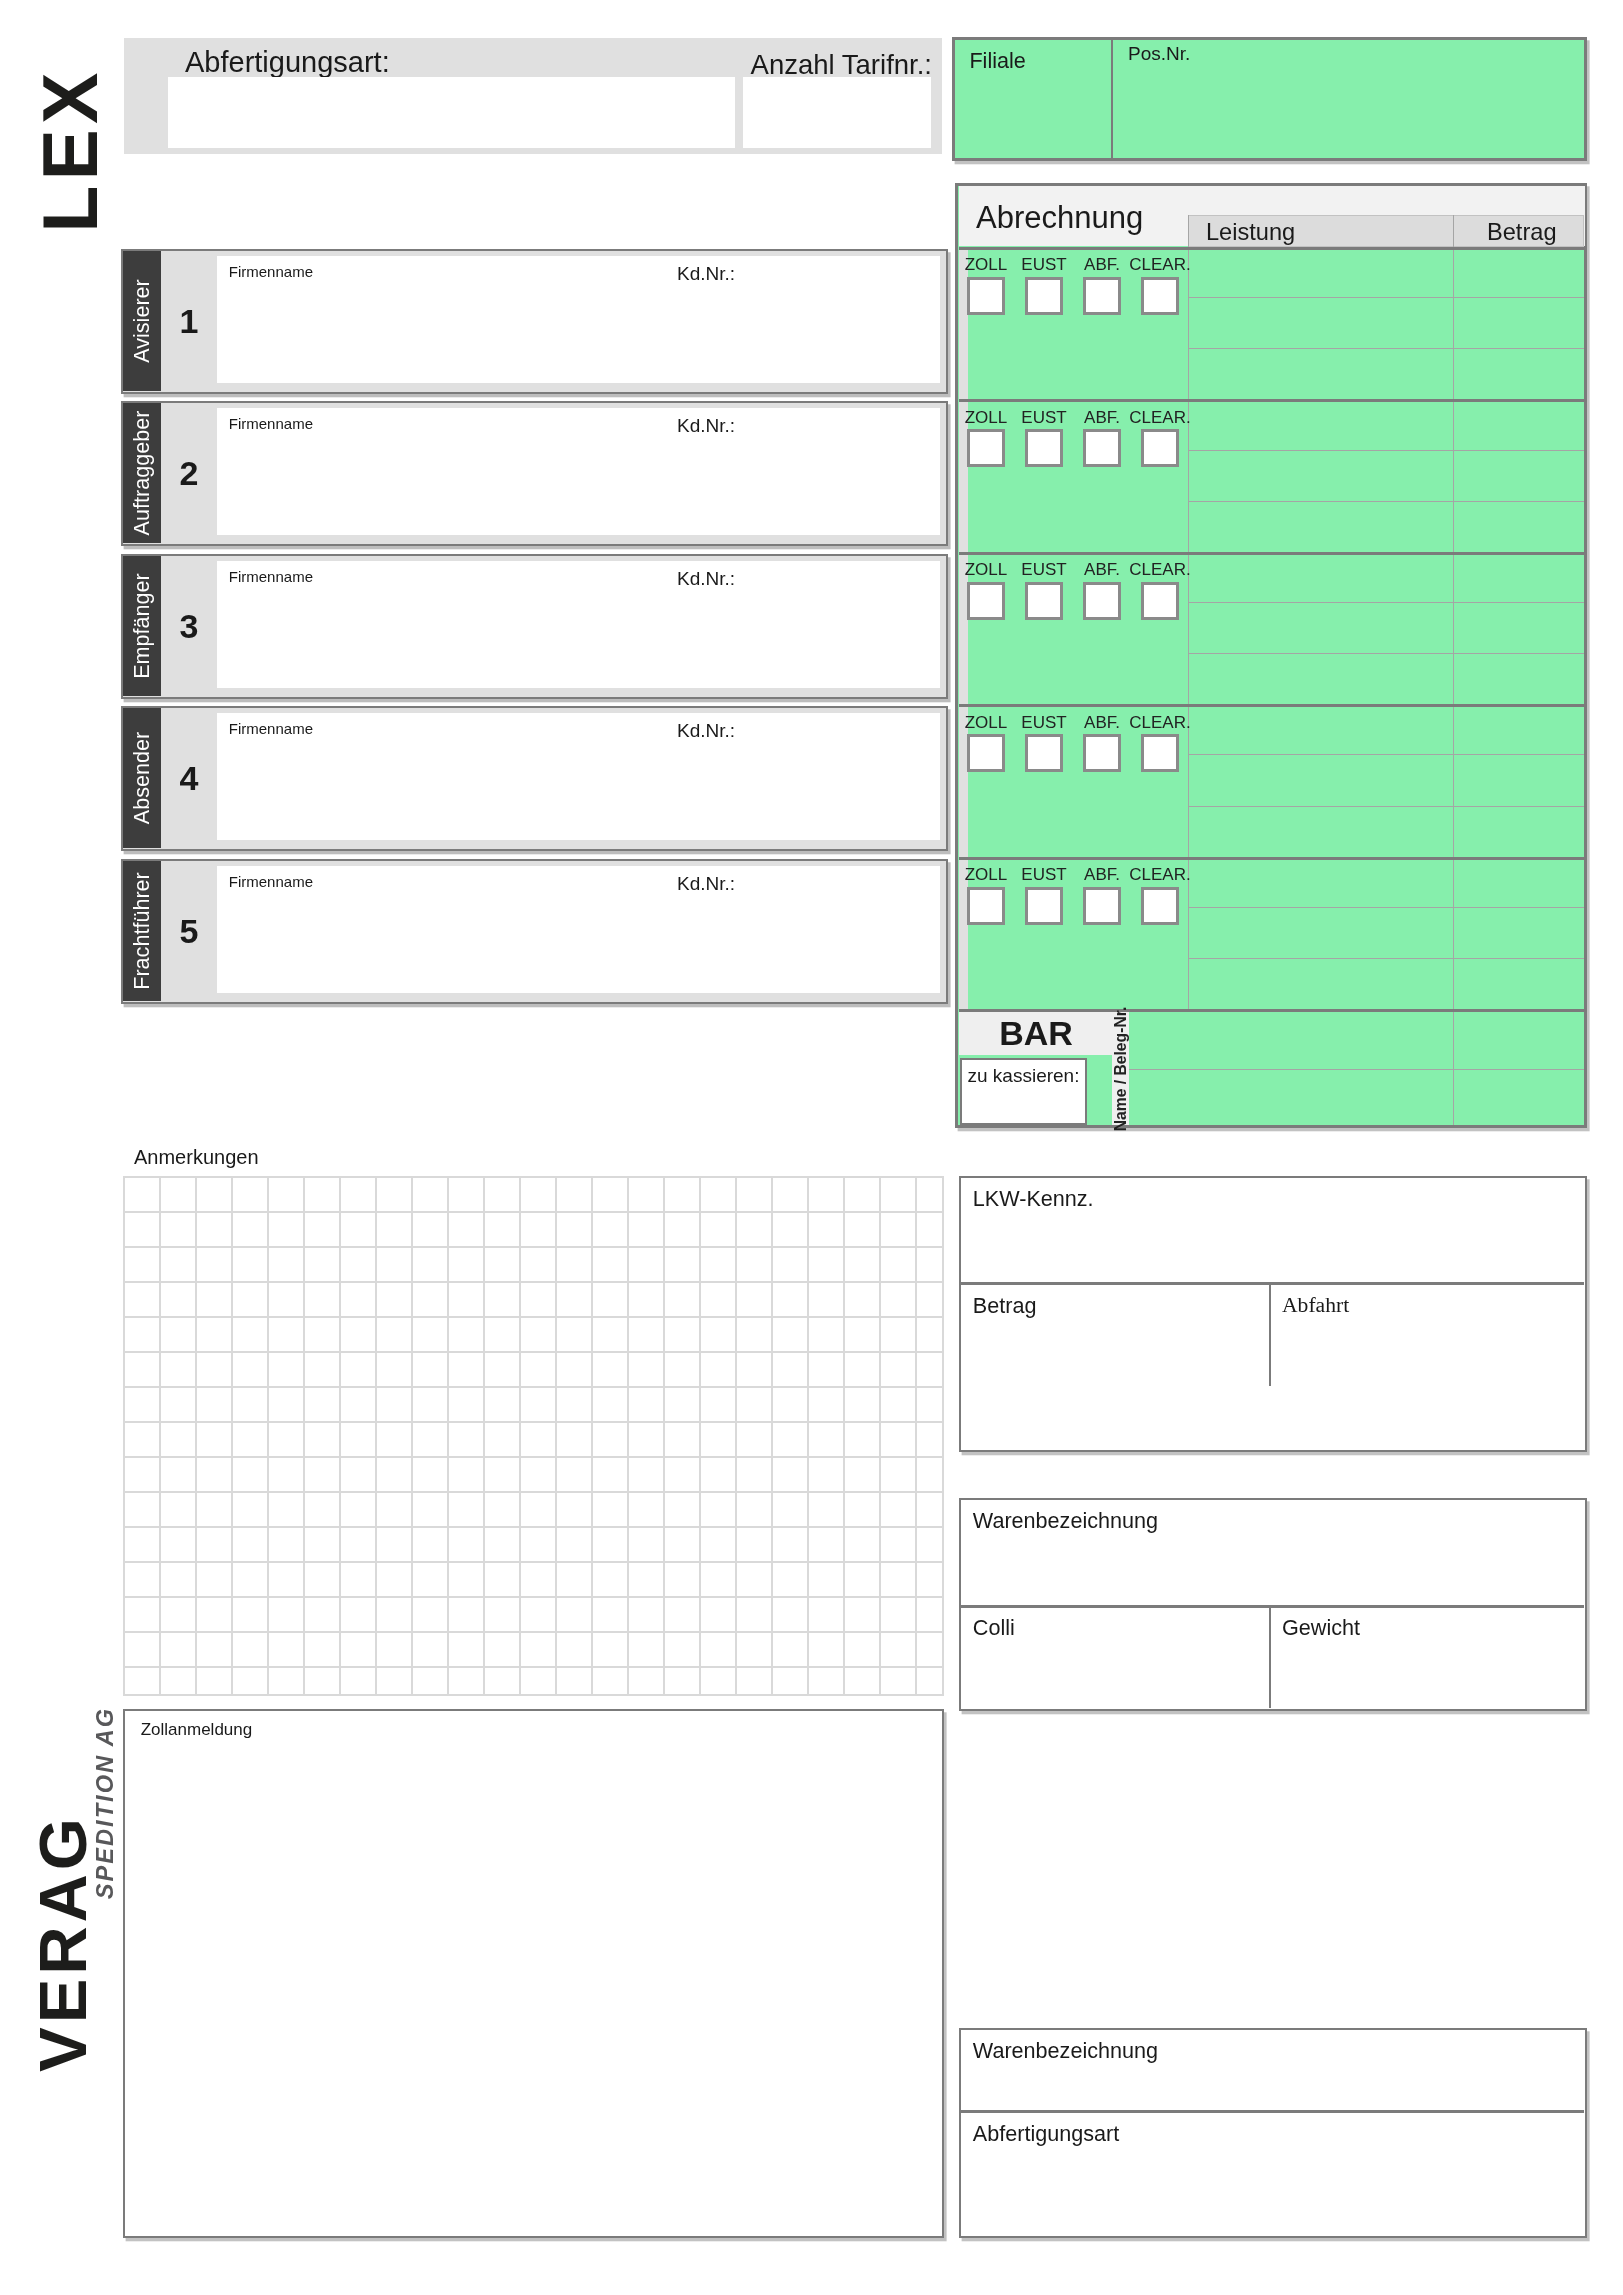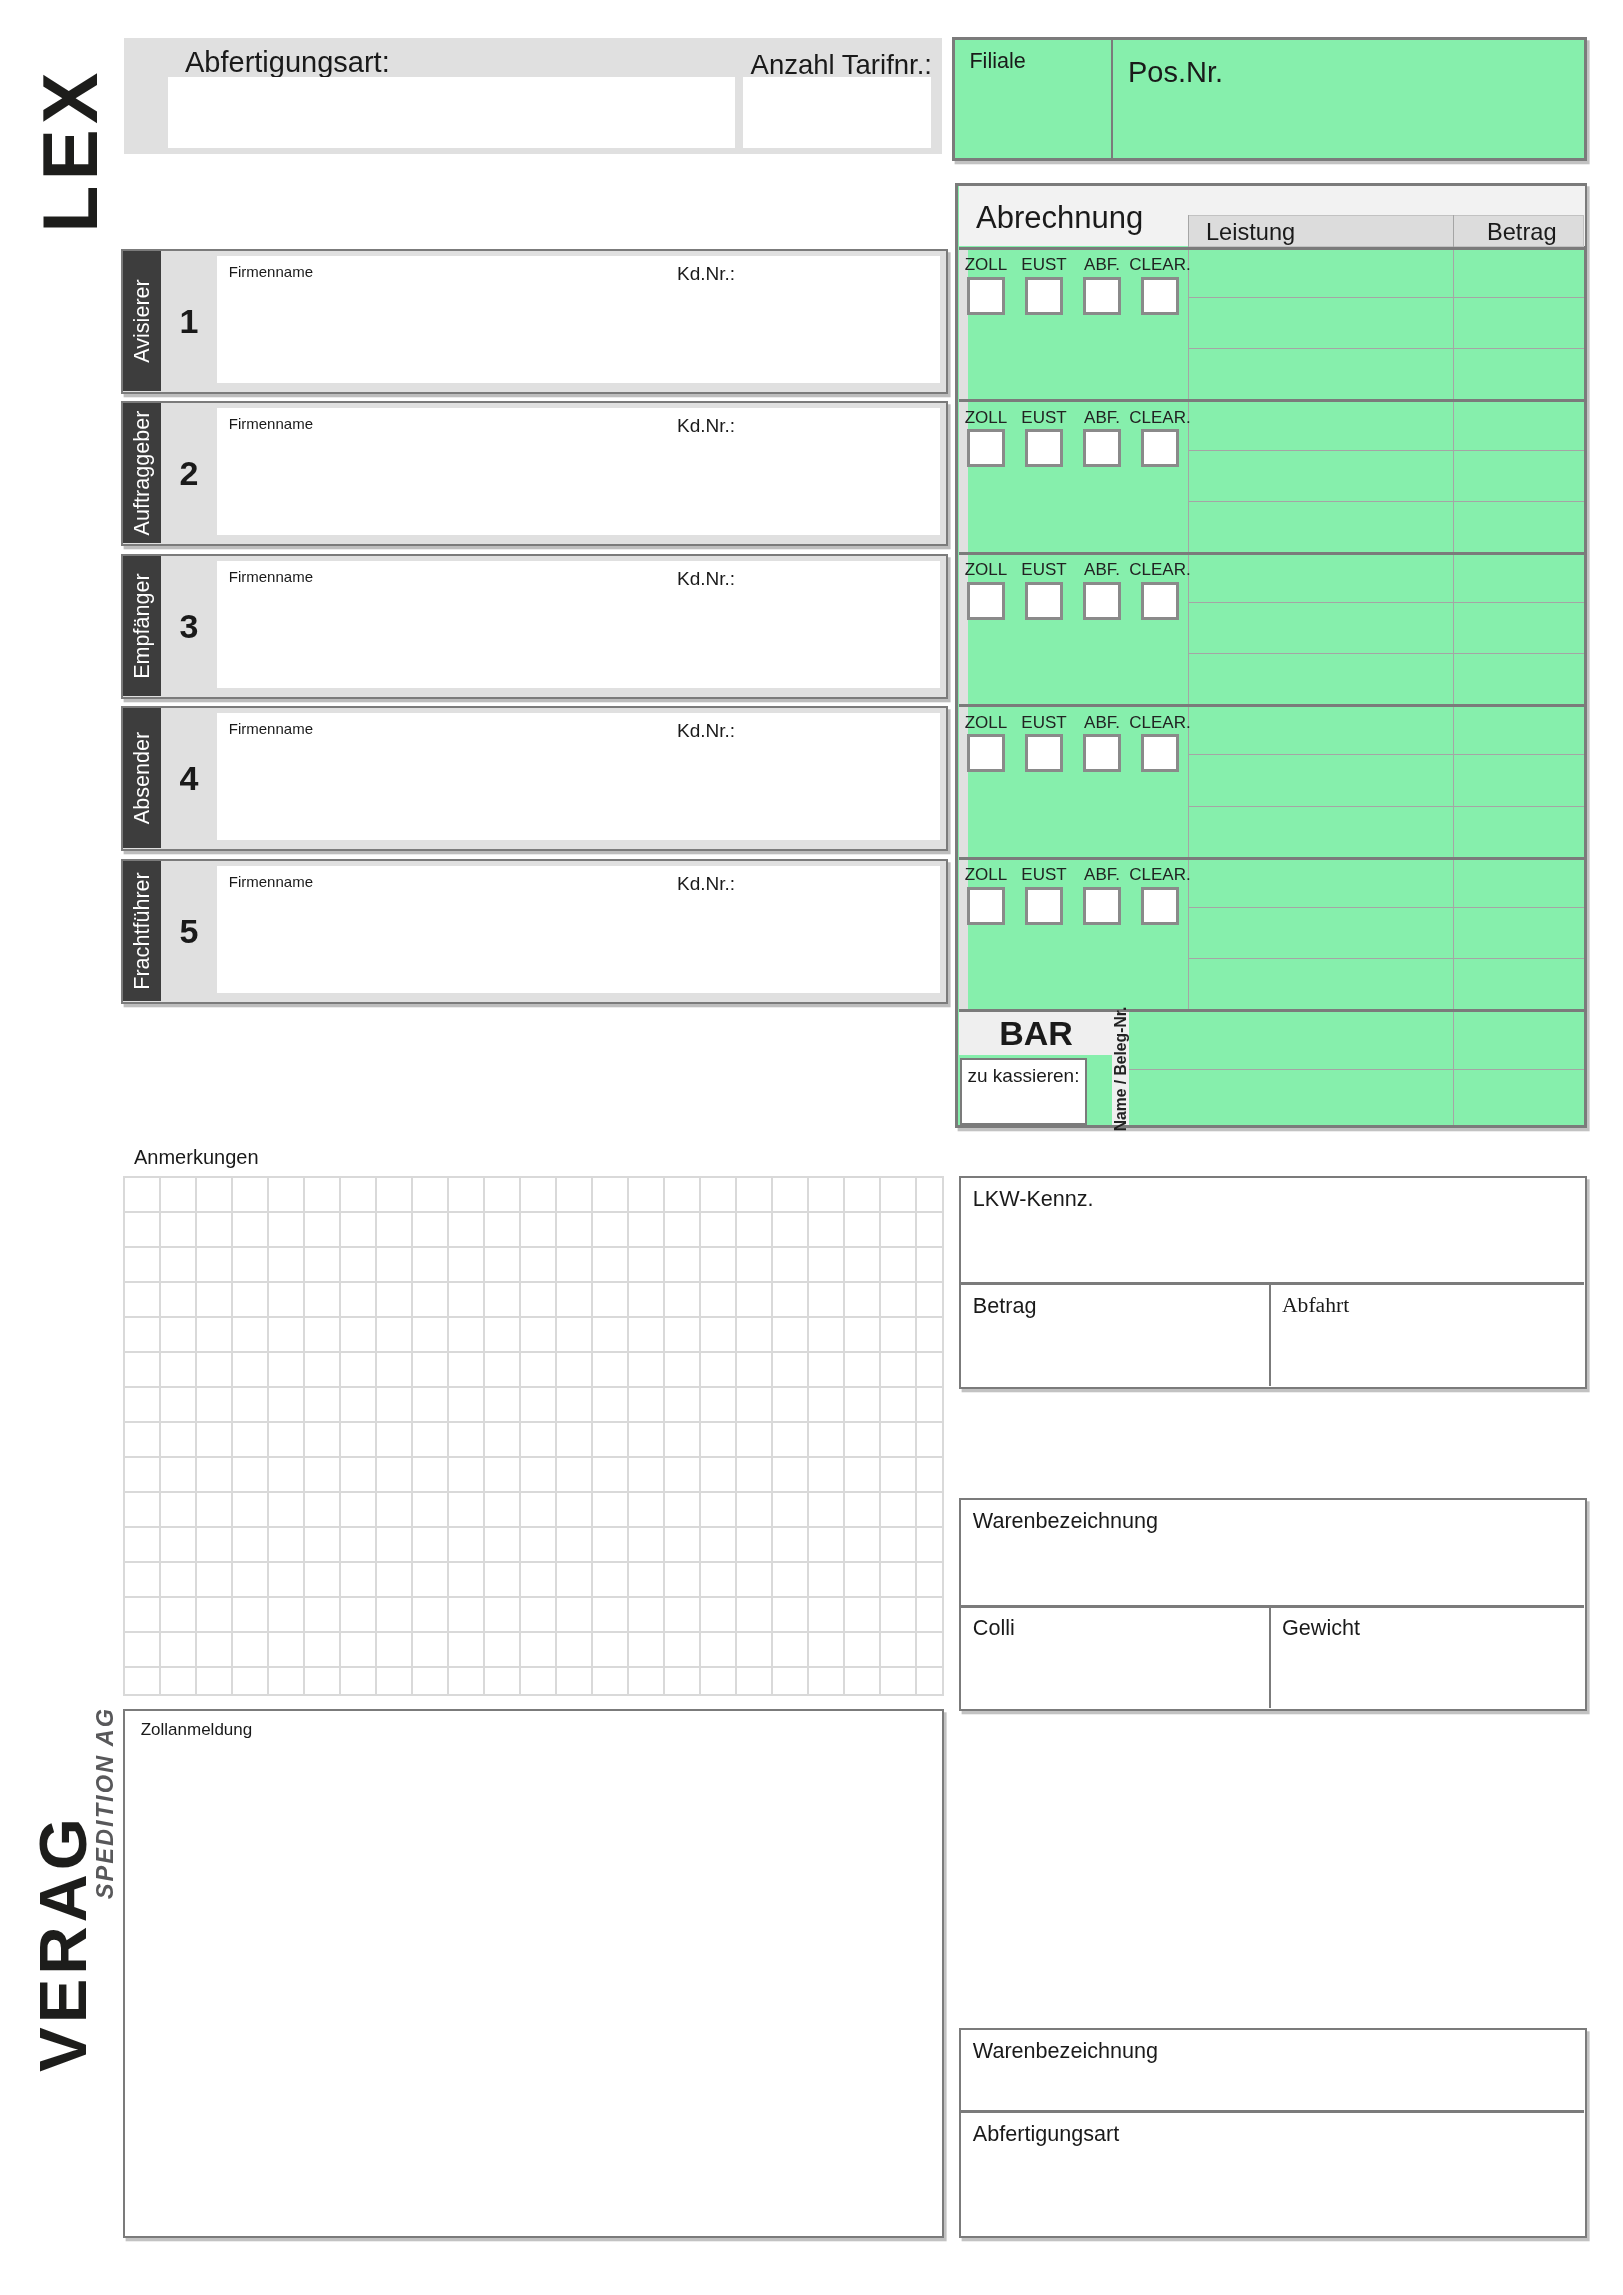--- a/index.html
+++ b/index.html
@@ -56,21 +56,21 @@
 <div class="abs hdr-gray" style="left:124px;top:38px;width:818px;height:116px;">
   <div class="abs lbl" style="left:61px;top:7.9px;font-size:29px;">Abfertigungsart:</div>
   <div class="abs white-input" style="left:44px;top:39px;width:567px;height:71px;"></div>
   <div class="abs lbl" style="left:589px;top:10.5px;width:219px;text-align:right;font-size:27.5px;">Anzahl Tarifnr.:</div>
   <div class="abs white-input" style="left:619px;top:39px;width:188px;height:71px;"></div>
 </div>
 
 <div class="abs frame shadow" style="left:952px;top:37px;width:635px;height:124px;">
   <div class="abs" style="left:156px;top:0;width:2px;height:118px;background:#7b7b7b;"></div>
   <div class="abs lbl" style="left:14.4px;top:7.9px;font-size:21.6px;">Filiale</div>
-  <div class="abs lbl" style="left:173px;top:16px;font-size:29px;">Pos.Nr.</div>
+  <div class="abs lbl" style="left:173px;top:3px;font-size:19px;">Pos.Nr.</div>
   <div class="abs field" style="left:0;top:0;width:156px;height:118px;"></div>
   <div class="abs field" style="left:158px;top:0;width:470px;height:118px;"></div>
 </div>
 
 <div class="abs frame shadow" style="left:955px;top:183px;width:632px;height:945px;"></div>
 <div class="abs" style="left:959px;top:186px;width:626px;height:60px;background:#f2f2f2;"></div>
 <div class="abs lbl" style="left:976px;top:200px;font-size:31px;">Abrechnung</div>
 <div class="abs subhdr" style="left:1188px;top:215px;width:266px;height:32px;"></div>
 <div class="abs lbl" style="left:1206px;top:219px;font-size:23.6px;">Leistung</div>
 <div class="abs subhdr" style="left:1453px;top:215px;width:131px;height:32px;"></div>
@@ -228,21 +228,21 @@
   </div>
 </div>
 
 <div class="abs lbl" style="left:134px;top:1146px;font-size:20px;">Anmerkungen</div>
 <div class="abs notes-grid"></div>
 
 <div class="abs frame4 shadow" style="left:123px;top:1709px;width:821px;height:529px;">
   <div class="box-label" style="left:15.7px;top:9.2px;font-size:17px;">Zollanmeldung</div>
 </div>
 
-<div class="abs frame4 shadow" style="left:959px;top:1176px;width:628px;height:213px;">
+<div class="abs frame4 shadow" style="left:959px;top:1176px;width:628px;height:276px;">
   <div class="box-label" style="left:11.8px;top:7.9px;">LKW-Kennz.</div>
   <div class="abs thick" style="left:0;top:104px;width:623px;height:2.6px;"></div>
   <div class="abs thick" style="left:308px;top:107px;width:2px;height:101px;"></div>
   <div class="box-label" style="left:11.8px;top:115px;">Betrag</div>
   <div class="box-label" style="left:321px;top:115px;font-family:Liberation Serif, serif;">Abfahrt</div>
   <div class="field" style="left:0;top:0;width:623px;height:104px;"></div>
   <div class="field" style="left:0;top:107px;width:308px;height:101px;"></div>
   <div class="field" style="left:310px;top:107px;width:313px;height:101px;"></div>
 </div>
 

